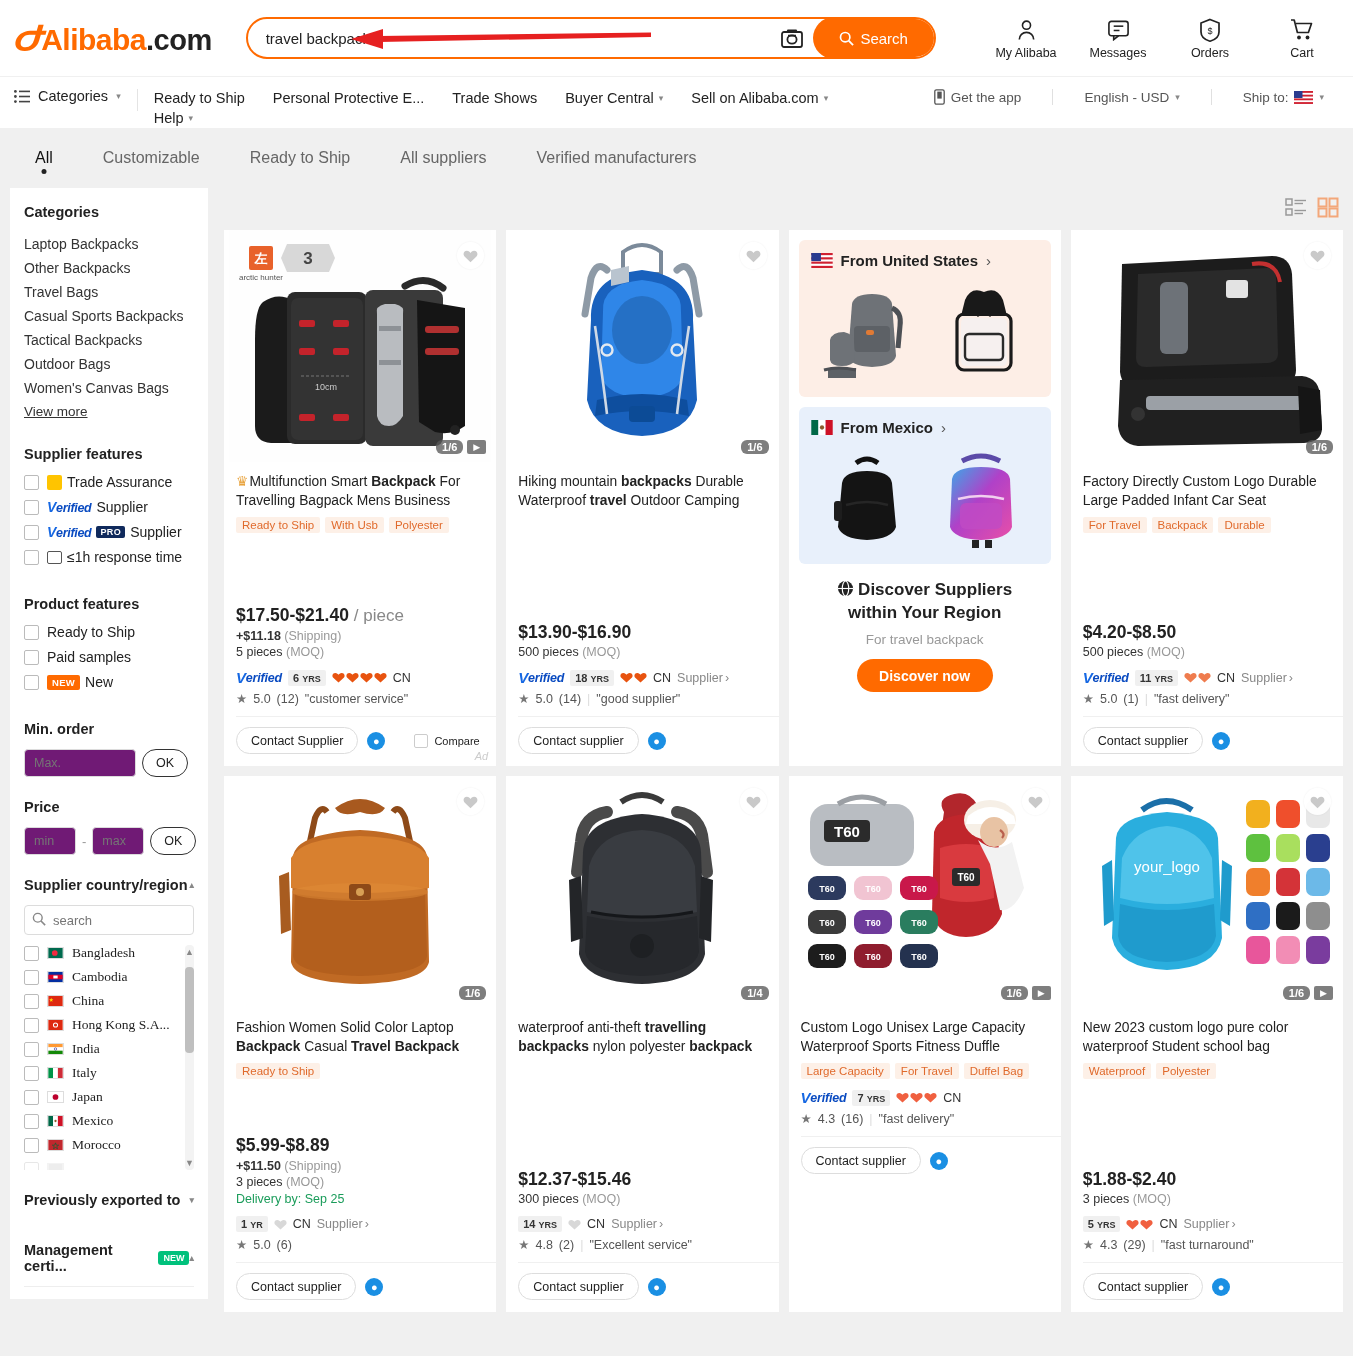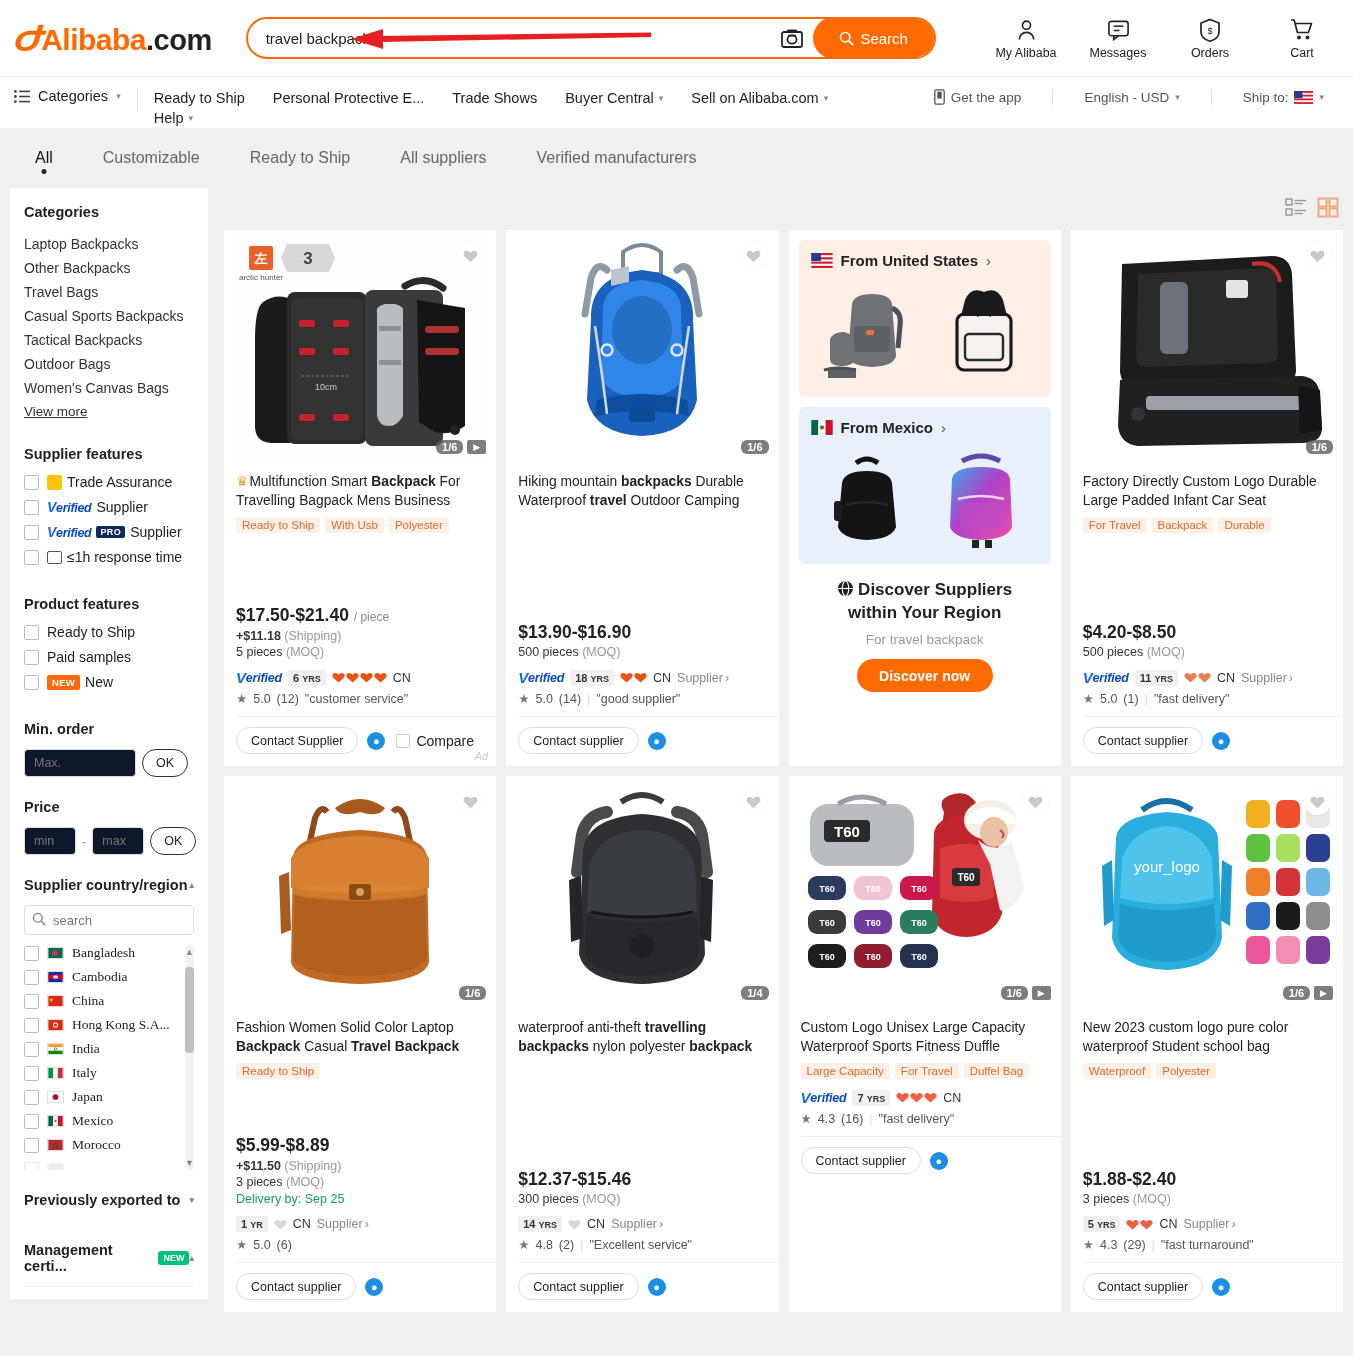--- a/index.html
+++ b/index.html
@@ -63,21 +63,21 @@
   .cb-lbl { font-size:14px; color:#222; display:flex; align-items:center; gap:5px; white-space:nowrap; }
   .badge-ta { width:15px; height:15px; background:#ffc400; border-radius:2px; display:inline-block; }
   .vbadge { color:#0a4bc1; font-weight:bold; font-size:12.5px; font-style:italic; letter-spacing:-.3px; }
   .vbadge .vv { color:#1668e3; font-size:14px; }
   .pro { background:#102a5c; color:#fff; font-size:9px; font-weight:bold; padding:1px 4px; border-radius:2px; letter-spacing:.4px; }
   .clock-ic { width:15px; height:13px; border:1.4px solid #555; border-radius:2px; display:inline-block; }
   .newbadge { background:#ff6a00; color:#fff; font-size:9.5px; font-weight:bold; padding:2px 5px; border-radius:2px; letter-spacing:.3px; }
   .newbadge-g { background:#00c17c; color:#fff; font-size:9px; font-weight:bold; padding:2px 5px; border-radius:3px; }
 
   .inp-row { display:flex; align-items:center; gap:6px; }
-  .sb-input { height:28px; border:1px solid #dcdcdc; border-radius:4px; background:#0f172a; font-size:12.5px; padding:0 9px; color:#999; outline:none; font-family:"Liberation Sans", sans-serif; }
+  .sb-input { height:28px; border:1px solid #dcdcdc; border-radius:4px; background:#701a75; font-size:12.5px; padding:0 9px; color:#999; outline:none; font-family:"Liberation Sans", sans-serif; }
   .sb-input.wide { width:112px; }
   .sb-input.small { width:52px; }
   .ok-btn { height:28px; min-width:46px; border:1px solid #333; border-radius:14px; background:#fff; font-size:12.5px; color:#222; cursor:pointer; font-family:"Liberation Sans", sans-serif; padding:0 12px; }
   .dash { color:#999; font-size:13px; }
 
   .sb-search { position:relative; margin-top:4px; }
   .sb-search input { width:100%; height:30px; border:1px solid #dcdcdc; border-radius:4px; padding:0 8px 0 28px; font-size:13px; color:#999; outline:none; font-family:"Liberation Sans", sans-serif; }
   .sb-search .si { position:absolute; left:8px; top:7px; }
 
   .country-list { margin-top:10px; position:relative; max-height:225px; overflow:hidden; padding-right:14px; }
@@ -106,21 +106,21 @@
 
   .card-body { padding:10px 0 12px 12px; display:flex; flex-direction:column; flex:1; }
   .p-title { font-size:13.8px; line-height:19px; color:#222; max-height:38px; overflow:hidden; cursor:pointer; }
   .p-title b { font-weight:bold; }
   .crown { color:#e8a33d; margin-right:1px; }
   .tags { display:flex; flex-wrap:wrap; gap:5px; margin-top:7px; }
   .tag { background:#fdf0e7; color:#e06a2c; font-size:11.5px; padding:2px 6px; border-radius:2px; white-space:nowrap; }
 
   .price-block { margin-top:auto; }
   .price { font-size:17.5px; font-weight:bold; color:#222; }
-  .price .unit { font-size:12px; font-weight:normal; color:#888; }
+  .price .unit { font-size:17px; font-weight:normal; color:#888; }
   .ship { font-size:12.5px; color:#333; margin-top:3px; }
   .ship b { font-weight:bold; }
   .ship .g { color:#999; }
   .moq { font-size:12.5px; color:#333; margin-top:2px; }
   .moq .g { color:#999; }
   .delivery { font-size:12.5px; color:#1a9c5a; margin-top:3px; }
 
   .supplier { margin-top:10px; }
   .sup-row1 { display:flex; align-items:center; gap:6px; flex-wrap:nowrap; }
   .v-tag { display:flex; align-items:center; font-size:12.5px; font-weight:bold; font-style:italic; color:#0a4bc1; letter-spacing:-.2px; }
@@ -131,21 +131,21 @@
   .cn { font-size:12.5px; color:#333; }
   .sup-link { font-size:12.5px; color:#888; display:flex; align-items:center; gap:2px; cursor:pointer; }
   .sup-row2 { display:flex; align-items:center; gap:6px; margin-top:5px; font-size:12.5px; color:#555; }
   .stars { color:#777; }
   .quote { color:#555; }
   .vdiv { color:#ddd; }
 
   .card-foot { border-top:1px solid #f0f0f0; margin-top:10px; padding-top:10px; display:flex; align-items:center; gap:9px; }
   .contact-btn { border:1px solid #ddd; border-radius:14px; height:27px; padding:0 14px; font-size:12.5px; color:#222; background:#fff; cursor:pointer; font-family:"Liberation Sans", sans-serif; white-space:nowrap; }
   .chat-ic { width:18px; height:18px; border-radius:50%; background:#1a8fe3; display:flex; align-items:center; justify-content:center; color:#fff; font-size:11px; font-weight:bold; cursor:pointer; }
-  .compare { display:flex; align-items:center; gap:6px; font-size:14px; color:#222; cursor:pointer; margin-left:2px; }
+  .compare { display:flex; align-items:center; gap:6px; font-size:11px; color:#222; cursor:pointer; margin-left:20px; }
   .cb-sm { width:14px; height:14px; border:1px solid #ccc; border-radius:2px; }
   .ad-mark { position:absolute; right:8px; bottom:4px; font-size:11px; color:#ccc; font-style:italic; }
 
   
   .promo { background:#fff; display:flex; flex-direction:column; padding:10px; }
   .promo-panel { border-radius:6px; padding:12px 12px 6px 12px; }
   .promo-us { background:#fdeee6; }
   .promo-mx { background:#e8f0fb; margin-top:10px; }
   .promo-head { display:flex; align-items:center; gap:8px; font-size:15px; font-weight:bold; color:#222; cursor:pointer; }
   .promo-imgs { display:flex; justify-content:space-around; align-items:center; height:118px; margin-top:4px; }

